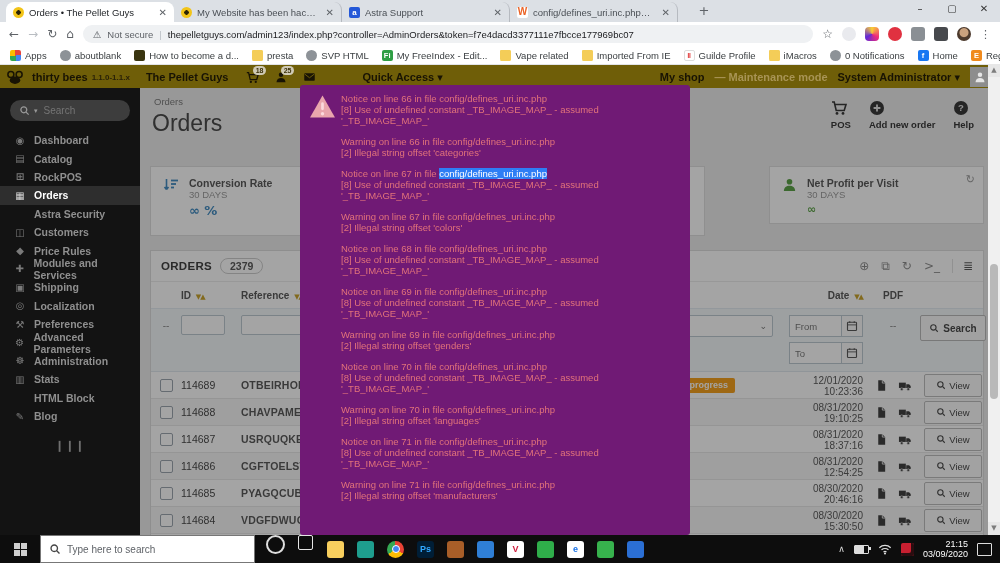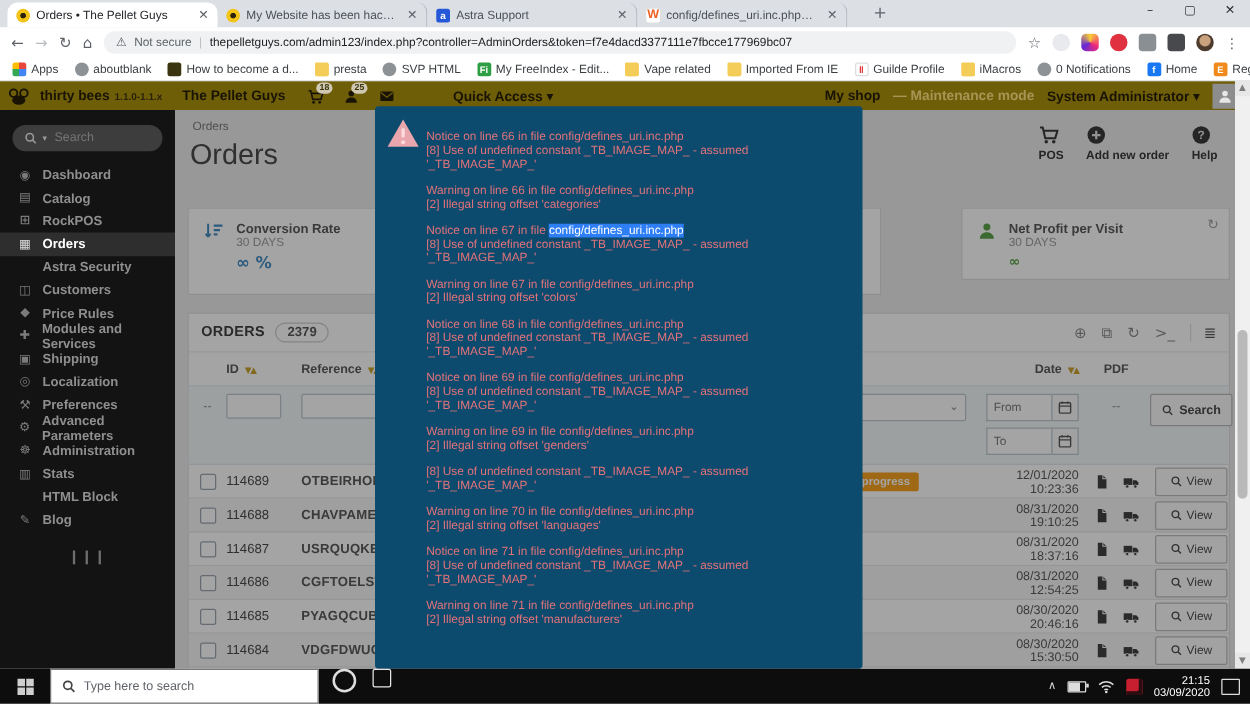--- a/index.html
+++ b/index.html
@@ -123,22 +123,22 @@
   .rows .trow:nth-child(even){background:#f7f7f7}
   .cb{width:11px;height:11px;border:1px solid #9aa4ad;background:#fff;border-radius:2px}
   .refcell{font-weight:bold;color:#555;letter-spacing:.2px}
   .status{display:none;background:#f59e18;color:#fff;font-size:9px;font-weight:bold;border-radius:2px;padding:2.5px 7px;white-space:nowrap}
   .status.show{display:inline-block}
   .datecell{line-height:11px;font-size:10px;color:#555;padding-top:2px}
   .pdficons{display:flex;gap:10px;justify-content:center;color:#3a3a3a}
   .viewbtn{width:56px;height:21px;border:1px solid #bbb;background:#fcfcfc;border-radius:2px;display:flex;
     align-items:center;justify-content:center;gap:3px;font-size:9.5px;color:#444}
   
-  .errp{position:absolute;left:300px;top:85px;width:390px;height:450px;background:#0c4a6e;z-index:40;
-    border-radius:3px;box-sizing:border-box;padding:19px 8px 0 41px;overflow:hidden}
+  .errp{position:absolute;left:300px;top:85px;width:390px;height:450px;background:#701a75;z-index:40;
+    border-radius:3px;box-sizing:border-box;padding:8px 8px 0 41px;overflow:hidden}
   .errp .tri{position:absolute;left:9px;top:9px}
   .msg{margin-bottom:10px;font-size:9.5px;line-height:11px;color:#e2737a}
   .msg .file{color:#e2737a}
   .msg .file.hl{background:#2e7ef5;color:#fff}
   
   .vscroll{position:absolute;right:0;top:64px;width:12px;bottom:28px;background:#f0f0f0;z-index:30}
   .vscroll .sarr{height:13px;text-align:center;font-size:7px;color:#7d7d7d;line-height:13px;background:#e7e7e7}
   .vscroll .thumb{position:absolute;top:200px;left:2px;width:8px;height:135px;background:#b9b9b9;border-radius:4px}
   .vscroll .sarr.b{position:absolute;bottom:0;width:100%}
   
@@ -860,20 +860,23 @@
       </div>
 
       <div class="msg">
         <div>
           <span>Warning on line 69 in file </span><span class="file">config/defines_uri.inc.php</span>
         </div>
         <div>[2] Illegal string offset 'genders'</div>
       </div>
 
       <div class="msg">
+        <div>
+          <span>Notice on line 70 in file </span><span class="file">config/defines_uri.inc.php</span>
+        </div>
         <div>[8] Use of undefined constant _TB_IMAGE_MAP_ - assumed '_TB_IMAGE_MAP_'</div>
       </div>
 
       <div class="msg">
         <div>
           <span>Warning on line 70 in file </span><span class="file">config/defines_uri.inc.php</span>
         </div>
         <div>[2] Illegal string offset 'languages'</div>
       </div>
 
@@ -910,20 +913,44 @@
       </span>
   </span>
   <span class="tsearch">
     <svg width="12" height="12" viewBox="0 0 16 16" style="color:#444">
         <use href="#i-search"></use>
       </svg>
     <span>Type here to search</span>
   </span>
   <span class="cortana"></span>
   <span class="taskview"></span>
+  <span class="apps-strip">
+
+      <span class="appico" style="background: rgb(248, 207, 94);"></span>
+
+      <span class="appico" style="background: rgb(30, 158, 142);"></span>
+
+      <span class="appico chrome"></span>
+
+      <span class="appico" style="background: rgb(0, 30, 54); color: rgb(49, 168, 255);">Ps</span>
+
+      <span class="appico" style="background: rgb(168, 94, 40);"></span>
+
+      <span class="appico" style="background: rgb(47, 127, 214);"></span>
+
+      <span class="appico" style="background: rgb(255, 255, 255); color: rgb(207, 31, 63);">V</span>
+
+      <span class="appico" style="background: rgb(47, 174, 74);"></span>
+
+      <span class="appico" style="background: rgb(255, 255, 255); color: rgb(26, 115, 232);">e</span>
+
+      <span class="appico" style="background: rgb(55, 178, 77);"></span>
+
+      <span class="appico" style="background: rgb(43, 111, 212);"></span>
+    </span>
   <span class="tray">
     <span class="chev g">∧</span>
     <span class="batt"></span>
     <svg width="14" height="14" viewBox="0 0 16 16" style="color:#ddd">
         <use href="#i-wifi"></use>
       </svg>
     <span class="redapp"></span>
     <span class="clock">
       <span>21:15</span><br>
       <span>03/09/2020</span>

